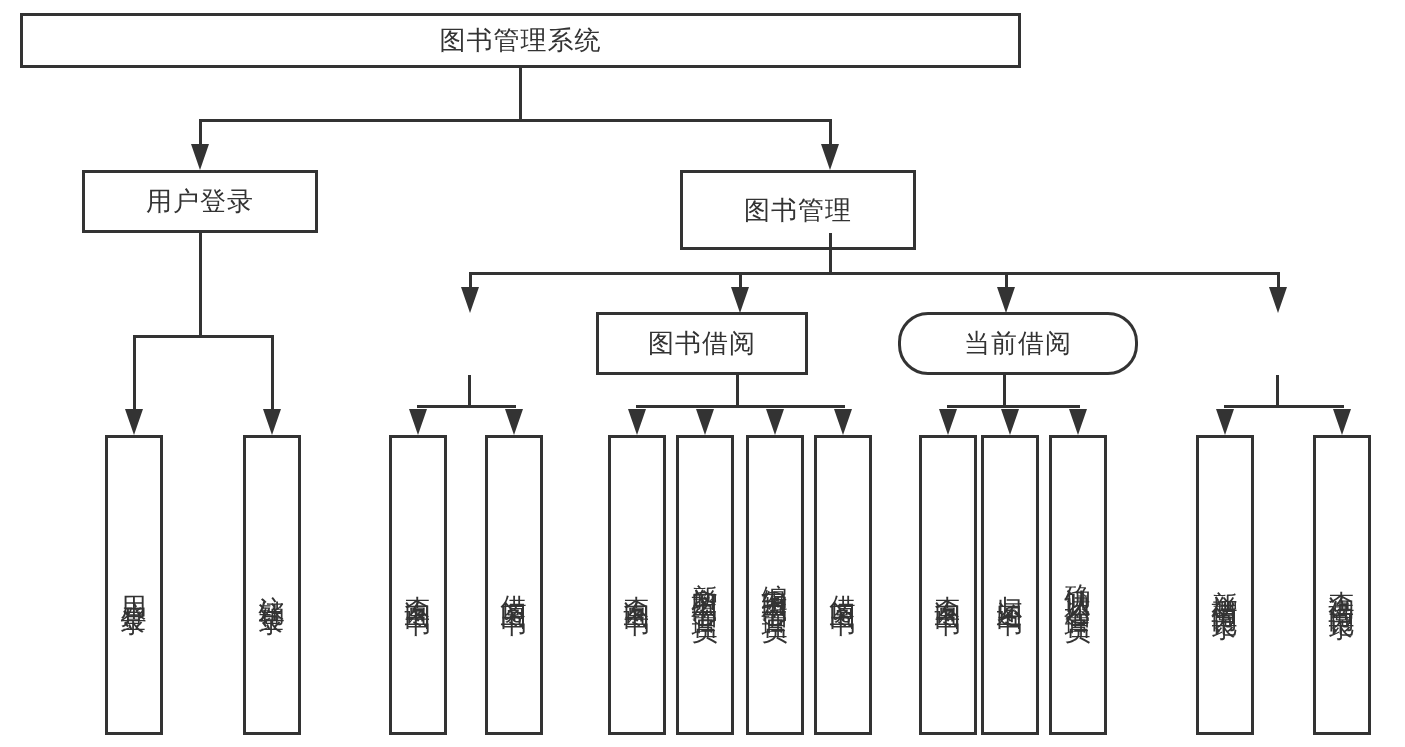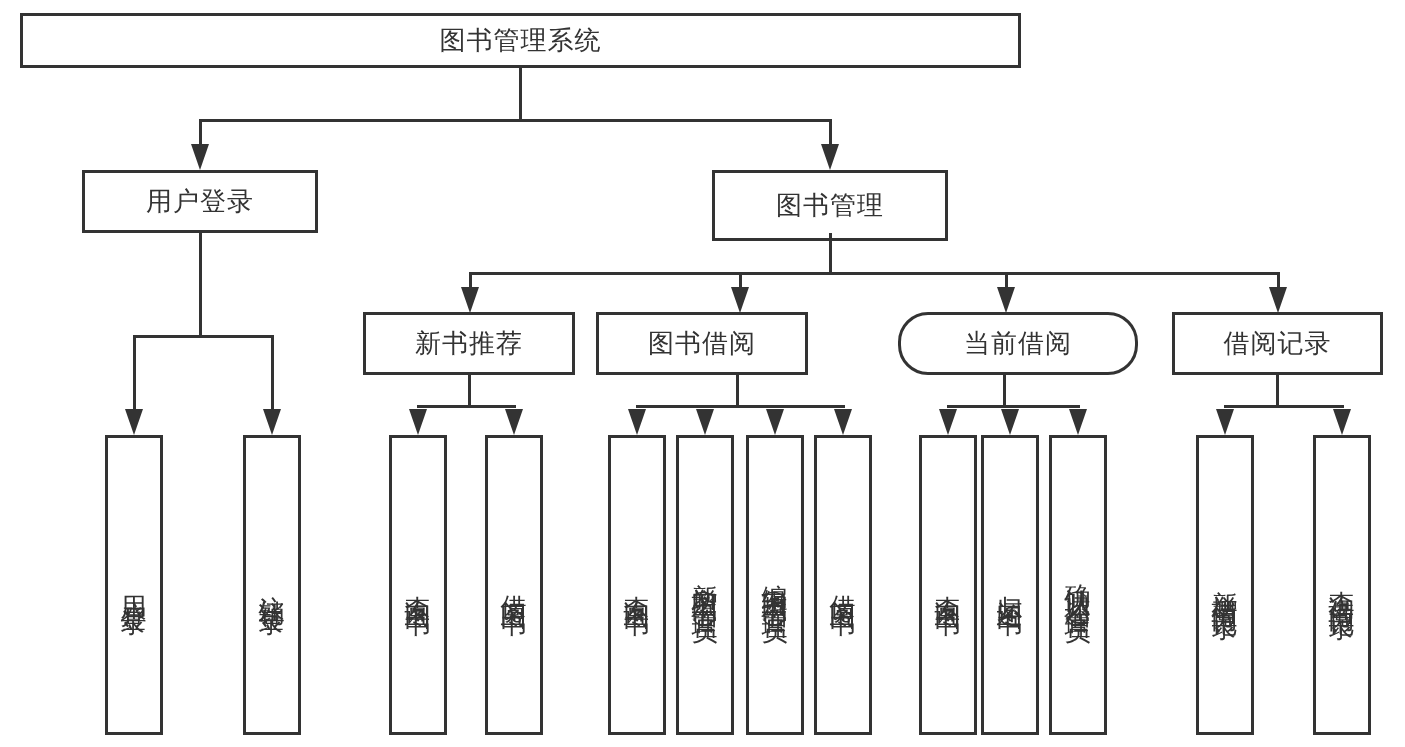--- a/index.html
+++ b/index.html
@@ -52,21 +52,21 @@
   <div class="vl" style="left:519px; top:68px; height:54px;"></div>
   <div class="hl" style="left:199px; top:119px; width:633px;"></div>
   <div class="vl" style="left:199px; top:119px; height:28px;"></div>
   <div class="arr" style="left:191px; top:144px;"></div>
   <div class="vl" style="left:829px; top:119px; height:28px;"></div>
   <div class="arr" style="left:821px; top:144px;"></div>
 
   <div class="box" style="left:82px; top:170px; width:236px; height:63px;">
     <span>用户登录</span>
   </div>
-  <div class="box" style="left:712px; top:170px; width:236px; height:71px;">
+  <div class="box" style="left:680px; top:170px; width:236px; height:80px;">
     <span>图书管理</span>
   </div>
 
   <div class="vl" style="left:199px; top:233px; height:104px;"></div>
   <div class="hl" style="left:133px; top:335px; width:141px;"></div>
   <div class="vl" style="left:133px; top:335px; height:77px;"></div>
   <div class="arr" style="left:125px; top:409px;"></div>
   <div class="vl" style="left:271px; top:335px; height:77px;"></div>
   <div class="arr" style="left:263px; top:409px;"></div>
 
@@ -74,31 +74,25 @@
   <div class="hl" style="left:469px; top:272px; width:810px;"></div>
   <div class="vl" style="left:469px; top:272px; height:18px;"></div>
   <div class="arr" style="left:461px; top:287px;"></div>
   <div class="vl" style="left:739px; top:272px; height:18px;"></div>
   <div class="arr" style="left:731px; top:287px;"></div>
   <div class="vl" style="left:1005px; top:272px; height:18px;"></div>
   <div class="arr" style="left:997px; top:287px;"></div>
   <div class="vl" style="left:1277px; top:272px; height:18px;"></div>
   <div class="arr" style="left:1269px; top:287px;"></div>
 
-  <div class="box" style="left:363px; top:312px; width:212px; height:63px;">
-    <span>新书推荐</span>
-  </div>
   <div class="box" style="left:596px; top:312px; width:212px; height:63px;">
     <span>图书借阅</span>
   </div>
   <div class="box" style="left:898px; top:312px; width:240px; height:63px;border-radius:30px;">
     <span>当前借阅</span>
-  </div>
-  <div class="box" style="left:1172px; top:312px; width:211px; height:63px;">
-    <span>借阅记录</span>
   </div>
 
   <div class="vl" style="left:468px; top:375px; height:32px;"></div>
   <div class="hl" style="left:417px; top:405px; width:99px;"></div>
   <div class="arr" style="left:409px; top:409px;"></div>
   <div class="arr" style="left:505px; top:409px;"></div>
 
   <div class="vl" style="left:736px; top:375px; height:32px;"></div>
   <div class="hl" style="left:636px; top:405px; width:209px;"></div>
   <div class="arr" style="left:628px; top:409px;"></div>

